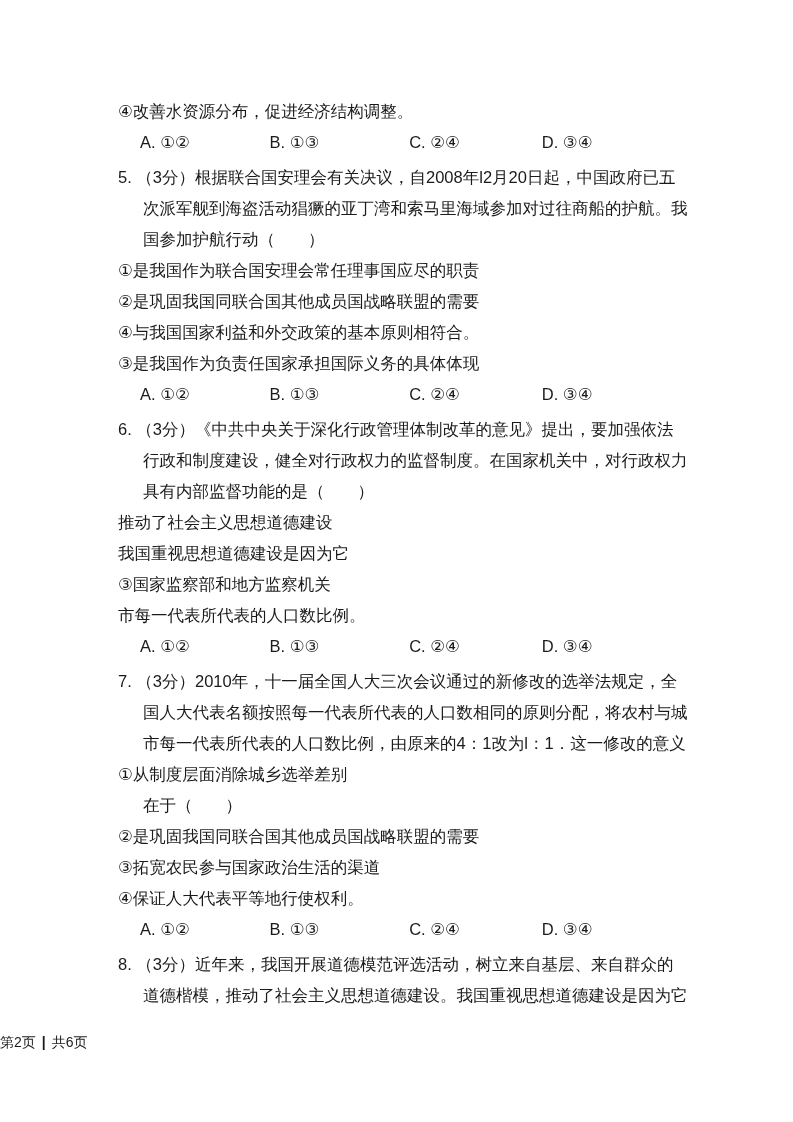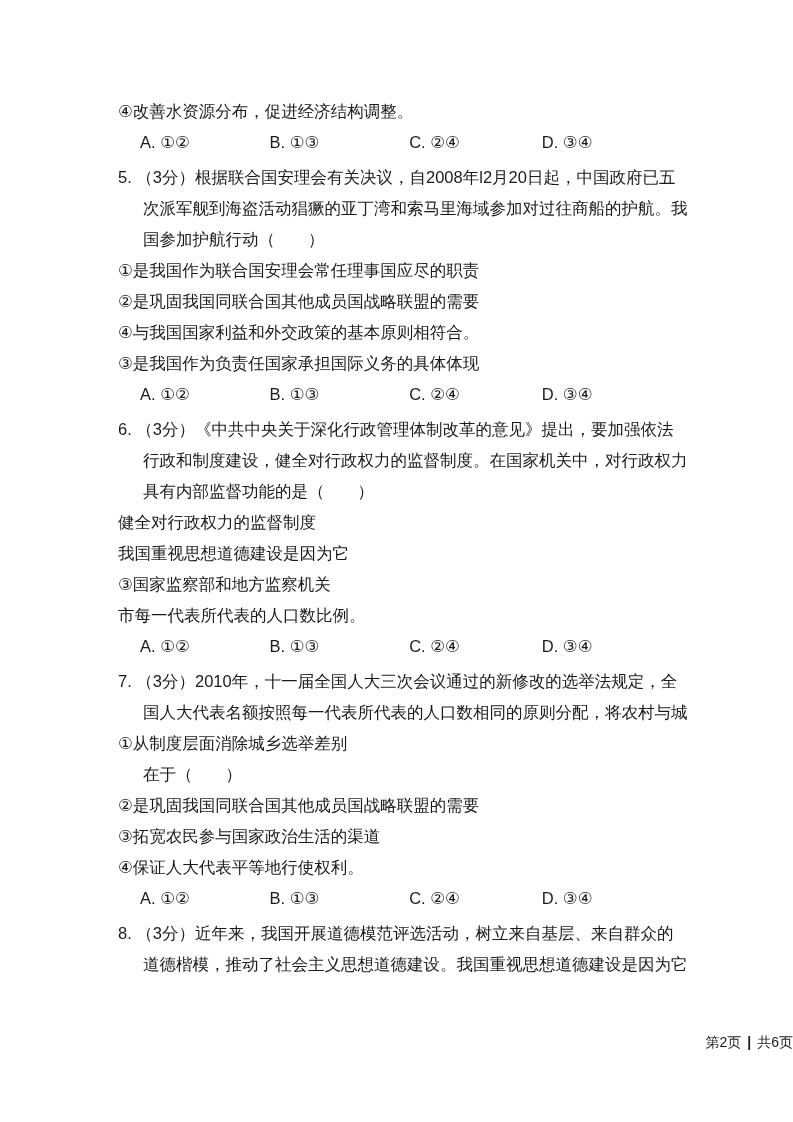--- a/index.html
+++ b/index.html
@@ -45,21 +45,21 @@
     display: inline-block;
   }
   .choice.ca { width: 125px; }
   .choice.cb { width: 135px; }
   .choice.cc { width: 128px; }
   .footer {
     position: absolute;
     top: 1034px;
     left: 0;
     right: 0;
-    text-align: right;
+    text-align: left;
     font-size: 14px;
     color: #1a1a1a;
   }
   .footer .sep {
     margin: 0 6px;
     font-weight: bold;
   }
 </style>
 </head>
 <body>
@@ -88,35 +88,36 @@
         <span class="choice cb">B. ①③</span>
         <span class="choice cc">C. ②④</span>
         <span class="choice cd">D. ③④</span>
       </div>
     </div>
 
     <div class="question">
       <div class="line">6. （3分）《中共中央关于深化行政管理体制改革的意见》提出，要加强依法</div>
       <div class="line cont">行政和制度建设，健全对行政权力的监督制度。在国家机关中，对行政权力</div>
       <div class="line cont">具有内部监督功能的是（　　）</div>
-      <div class="line">健全对行政权力的监督制度</div>
+      <div class="line">推动了社会主义思想道德建设</div>
       <div class="line">我国重视思想道德建设是因为它</div>
       <div class="line">③国家监察部和地方监察机关</div>
       <div class="line">市每一代表所代表的人口数比例。</div>
       <div class="choices-row">
         <span class="choice ca">A. ①②</span>
         <span class="choice cb">B. ①③</span>
         <span class="choice cc">C. ②④</span>
         <span class="choice cd">D. ③④</span>
       </div>
     </div>
 
     <div class="question">
       <div class="line">7. （3分）2010年，十一届全国人大三次会议通过的新修改的选举法规定，全</div>
       <div class="line cont">国人大代表名额按照每一代表所代表的人口数相同的原则分配，将农村与城</div>
+      <div class="line cont">市每一代表所代表的人口数比例，由原来的4：1改为l：1．这一修改的意义</div>
       <div class="line">①从制度层面消除城乡选举差别</div>
       <div class="line cont">在于（　　）</div>
       <div class="line">②是巩固我国同联合国其他成员国战略联盟的需要</div>
       <div class="line">③拓宽农民参与国家政治生活的渠道</div>
       <div class="line">④保证人大代表平等地行使权利。</div>
       <div class="choices-row">
         <span class="choice ca">A. ①②</span>
         <span class="choice cb">B. ①③</span>
         <span class="choice cc">C. ②④</span>
         <span class="choice cd">D. ③④</span>

